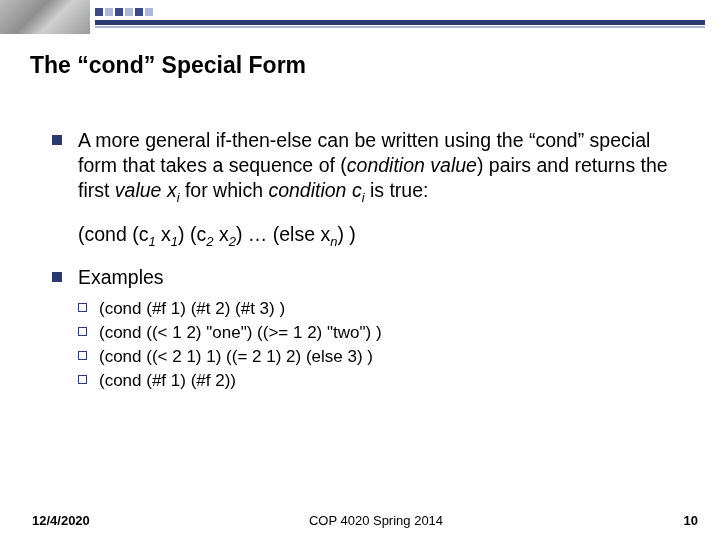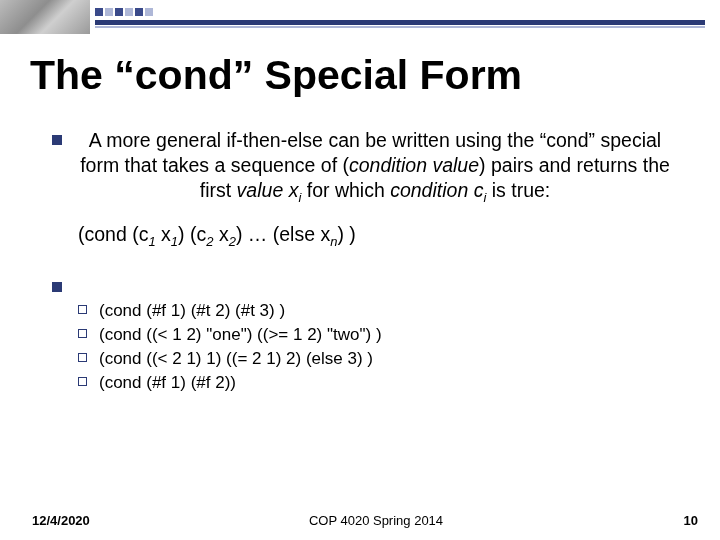--- a/index.html
+++ b/index.html
@@ -45,21 +45,21 @@
   .topdeco .photo {
     position: absolute;
     top: 0; left: 0;
     width: 90px; height: 34px;
     background: linear-gradient(135deg,#bcbcbc 0%, #8e8e8e 40%, #cfcfcf 60%, #9a9a9a 100%);
   }
   h1.title {
     position: absolute;
     top: 52px;
     left: 30px;
-    font-size: 41px;
+    font-size: 23px;
     font-weight: 900;
     letter-spacing: 0px;
   }
   .content {
     position: absolute;
     top: 128px;
     left: 52px;
     width: 620px;
   }
   .bullet-row {
@@ -78,30 +78,29 @@
     flex: 0 0 auto;
     width: 9px; height: 9px;
     border: 1.5px solid #2b3a75;
     margin-top: 5px;
     margin-right: 12px;
     background: #fff;
   }
   .btext {
     font-size: 19.5px;
     line-height: 1.28;
-    text-align: center;
   }
   .btext .italic { font-style: italic; }
   .sub { font-size: 13px; vertical-align: sub; font-style: italic;}
   .syntax {
     margin-left: 26px;
     font-size: 19.5px;
     line-height: 1.28;
     margin-top: 16px;
-    margin-bottom: 10px;
+    margin-bottom: 0;
   }
   .examples {
     margin-left: 26px;
     margin-top: 6px;
   }
   .ex-row {
     display: flex;
     align-items: flex-start;
     margin-bottom: 2px;
   }
@@ -151,20 +150,21 @@
 
   <div class="syntax">
     <span>(cond (</span><span class="italic">c</span><span class="sub">1</span><span> </span><span class="italic">x</span><span class="sub">1</span><span>) (</span><span class="italic">c</span><span class="sub">2</span><span> </span><span class="italic">x</span><span class="sub">2</span><span>) … (else </span><span class="italic">x</span><span class="sub">n</span><span>) )</span>
   </div>
 
 
   <div class="gap"></div>
 
   <div class="bullet-row">
     <div class="bullet"></div>
+    <div class="btext">Examples</div>
   </div>
 
   <div class="examples">
     <div class="ex-row">
       <div class="hollow"></div>
       <div class="ex-text">(cond (#f 1) (#t 2) (#t 3) )</div>
     </div>
     <div class="ex-row">
       <div class="hollow"></div>
       <div class="ex-text">(cond ((&lt; 1 2) "one") ((&gt;= 1 2) "two") )</div>

